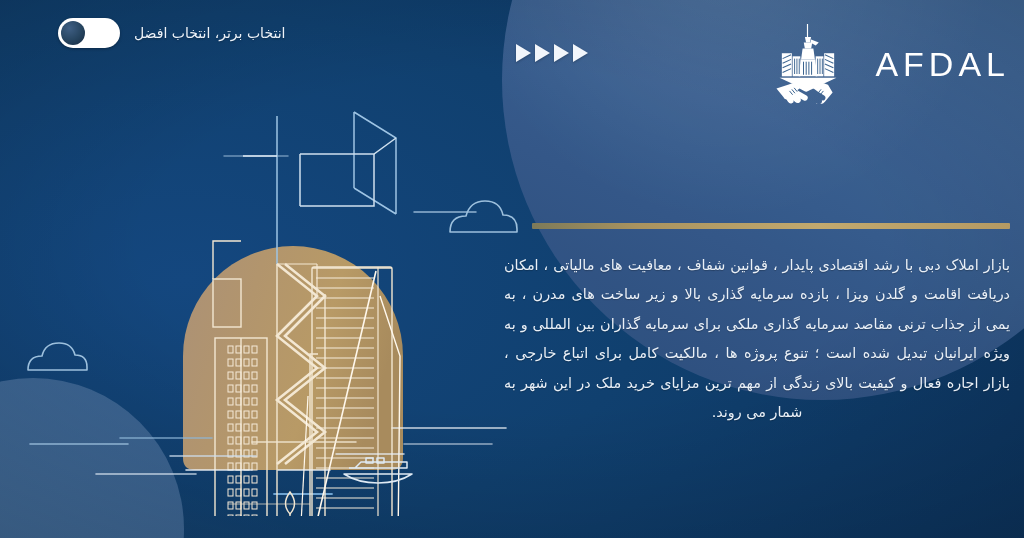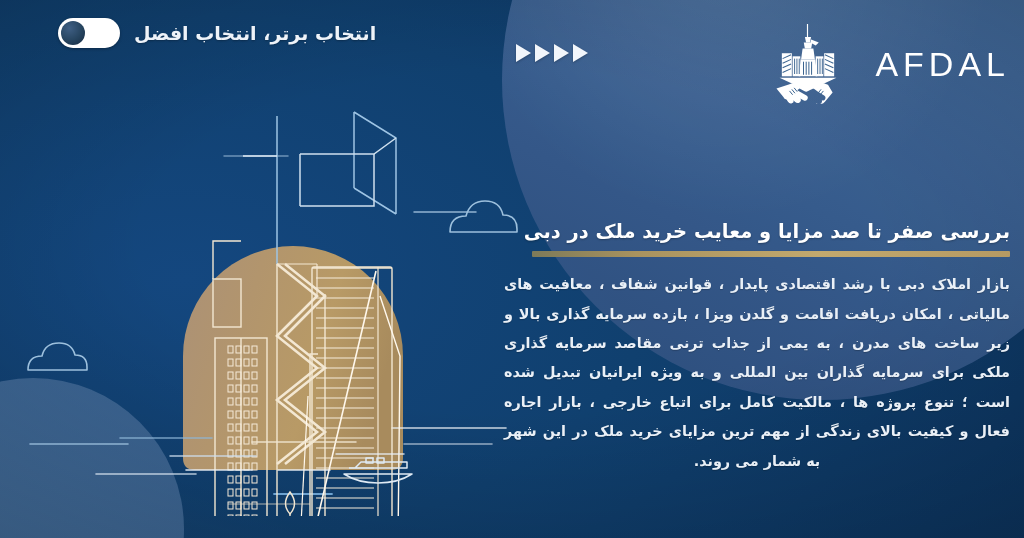--- a/index.html
+++ b/index.html
@@ -75,22 +75,22 @@
     order:2;
   }
   .toggle .knob {
     position:absolute; left:3px; top:3px;
     width:24px; height:24px; border-radius:50%;
     background:radial-gradient(circle at 35% 30%, #3f5f84 0%, #26445f 55%, #16293f 100%);
   }
   .tagline-text {
     order:1;
     color:#eef3f9;
-    font-size:19px;
-    font-weight:700;
+    font-size:14px;
+    font-weight:400;
     letter-spacing:.2px;
     white-space:nowrap;
     text-shadow:0 1px 2px rgba(0,0,0,.25);
   }
 
   
   .arrows {
     position:absolute; left:516px; top:44px;
     display:flex; gap:4px; direction:ltr;
   }
@@ -145,27 +145,27 @@
     white-space:nowrap;
   }
   .headline-rule {
     margin-top:5px;
     height:6px; width:478px;
     margin-right:0; margin-left:auto;
     background:linear-gradient(90deg, #7d7a59 0%, #a9935f 22%, #c2a96e 60%, #b59a63 100%);
     border-radius:1px;
   }
   .body-text {
-    margin-top:13px;
+    margin-top:22px;
     color:#eaf0f7;
     font-size:14.4px;
     line-height:2.04;
     text-align:justify;
     text-align-last:center;
-    font-weight:700;
+    font-weight:400;
     text-shadow:0 1px 1px rgba(0,0,0,.22);
   }
 </style>
 </head>
 <body>
 
 <div class="stage">
 
   <div class="bg-rays"></div>
   <div class="blob-tr"></div>
@@ -427,18 +427,17 @@
           <line x1="67" y1="85" x2="63" y2="90" stroke="#3b6490" stroke-width="1.3"></line>
         </g>
       </g>
     </svg>
     <div class="logo-text">
       <span class="logo-name">AFDAL</span>
     </div>
   </div>
 
   <div class="copy">
-    <h1 class="headline">بررسی صفر تا صد مزایا و معایب خرید ملک در دبی</h1>
     <div class="headline-rule"></div>
     <p class="body-text">بازار املاک دبی با رشد اقتصادی پایدار ، قوانین شفاف ، معافیت های مالیاتی ، امکان دریافت اقامت و گلدن ویزا ، بازده سرمایه گذاری بالا و زیر ساخت های مدرن ، به یمی از جذاب ترنی مقاصد سرمایه گذاری ملکی برای سرمایه گذاران بین المللی و به ویژه ایرانیان تبدیل شده است ؛ تنوع پروژه ها ، مالکیت کامل برای اتباع خارجی ، بازار اجاره فعال و کیفیت بالای زندگی از مهم ترین مزایای خرید ملک در این شهر به شمار می روند.</p>
   </div>
 
 </div>
 
 </body></html>

